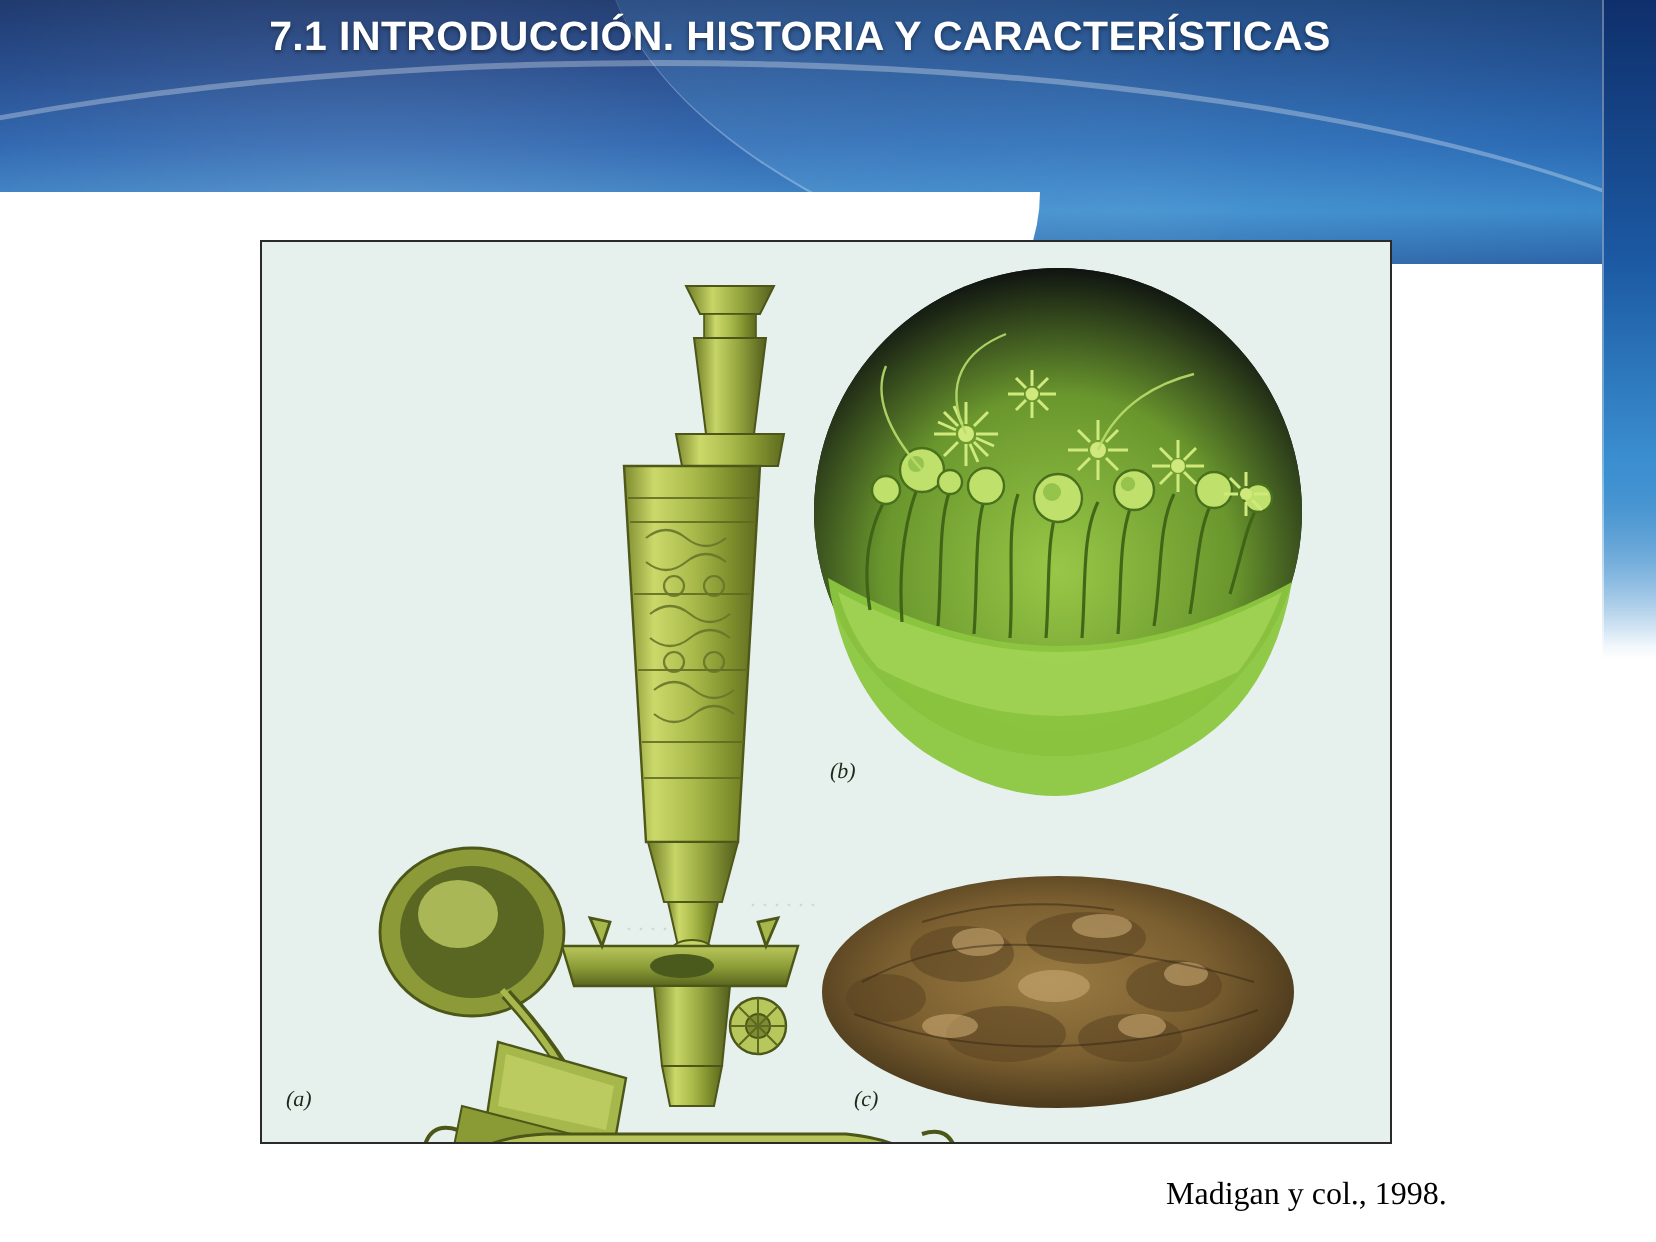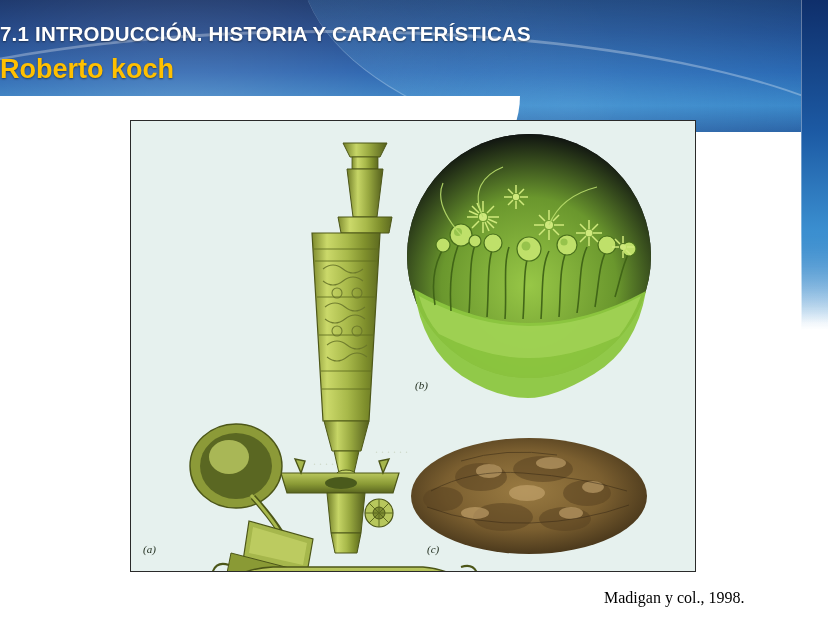--- a/index.html
+++ b/index.html
@@ -99,22 +99,23 @@
     height: 260px;
     border-radius: 50%;
     border-left: 2px solid rgba(255,255,255,0.55);
     background: transparent;
   }
 
   
   .title-block {
     position: absolute;
     left: 0;
-    top: 20px;
+    top: 5px;
     width: 800px;
+    text-align: center;
     z-index: 5;
   }
   .title-line {
     color: #ffffff;
     font-weight: bold;
     font-size: 20.5px;
     line-height: 27px;
     letter-spacing: 0.2px;
     text-shadow: 0 1px 2px rgba(0,0,0,0.45);
   }
@@ -136,21 +137,21 @@
     height: 452px;
     background: #e8f2ef;
     border: 1px solid #2a2a2a;
     box-sizing: border-box;
     overflow: hidden;
   }
   .fig-svg { display: block; }
 
   .caption {
     position: absolute;
-    left: 604px;
+    left: 583px;
     top: 589px;
     font-family: "Liberation Serif", serif;
     font-size: 16px;
     color: #000000;
   }
 </style>
 </head>
 <body>
 
 <div class="banner">
@@ -161,21 +162,20 @@
   <div class="banner-bottom-curve2"></div>
 </div>
 
 <div class="side-accent">
   <div class="side-accent-inner"></div>
 </div>
 <div class="side-curve"></div>
 
 <div class="title-block">
   <div class="title-line">7.1   INTRODUCCIÓN. HISTORIA Y  CARACTERÍSTICAS</div>
-  <div class="subtitle">Roberto koch</div>
 </div>
 
 <div class="figure-frame">
   <svg class="fig-svg" width="564" height="450" viewBox="0 0 564 450" xmlns="http://www.w3.org/2000/svg">
     <defs>
       <radialGradient id="colonyGlow" cx="50%" cy="62%" r="62%">
         <stop offset="0%" stop-color="#9fd14a"></stop>
         <stop offset="58%" stop-color="#6f9e2f"></stop>
         <stop offset="100%" stop-color="#101411"></stop>
       </radialGradient>

